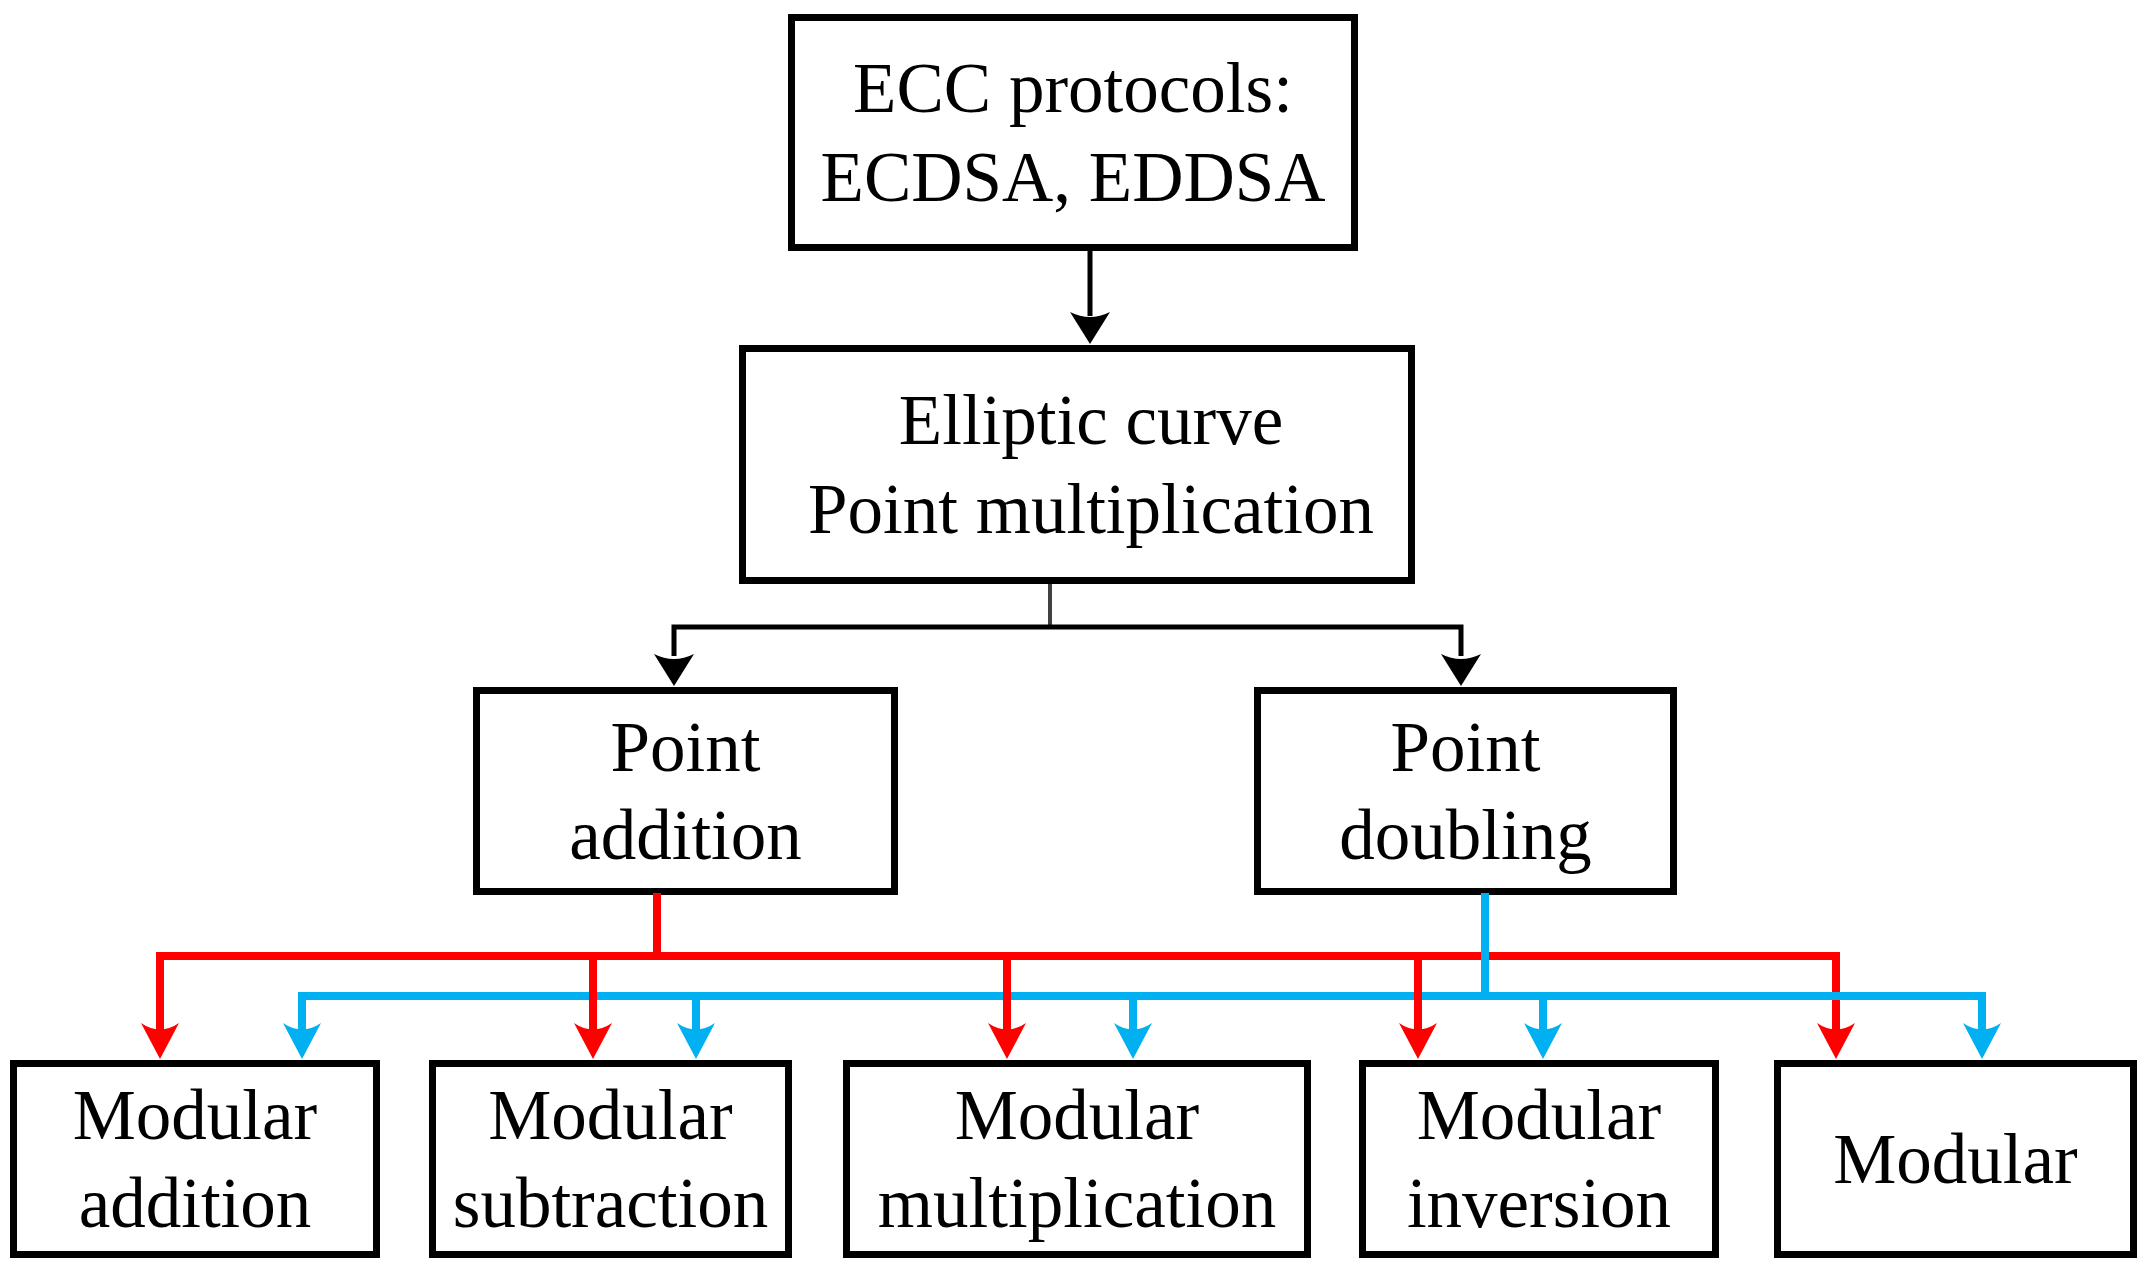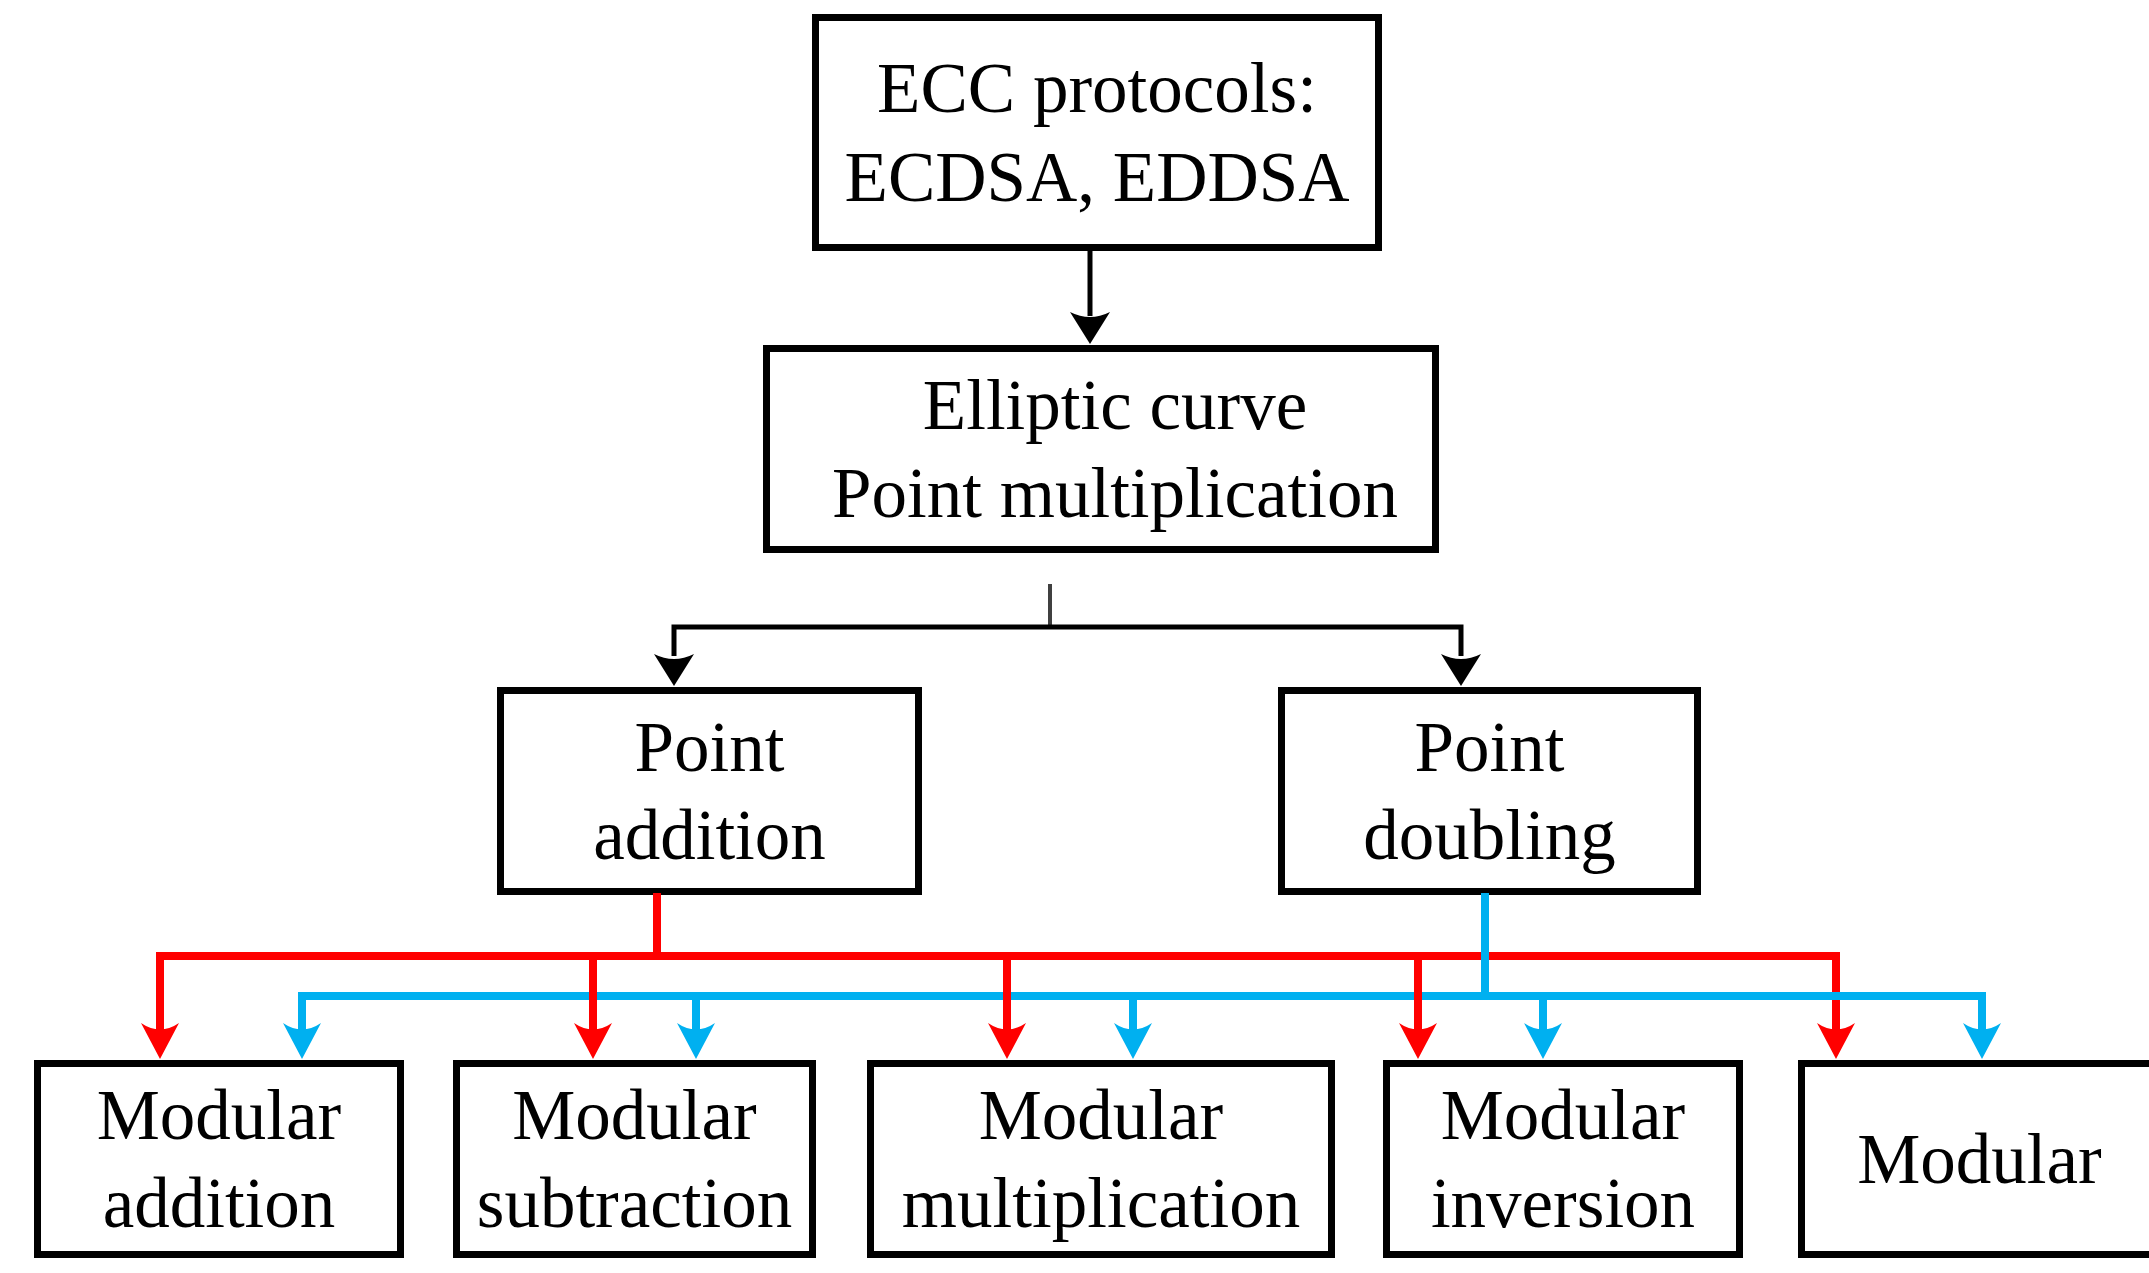--- a/index.html
+++ b/index.html
@@ -29,27 +29,26 @@
     color: var(--text, #000);
     display: flex;
     flex-direction: column;
     align-items: center;
     justify-content: center;
     text-align: center;
     font-size: 71px;
     line-height: 1.24;
     z-index: 1;
     white-space: nowrap;
-    margin-left: 24px;
   }
   .node span { display: block; }
 
   
   #b-ecc { left: 788px;  top: 14px;   width: 570px; height: 237px; }
-  #b-pm  { left: 739px;  top: 345px;  width: 676px; height: 208px; padding-left: 28px; }
+  #b-pm  { left: 739px;  top: 345px;  width: 676px; height: 239px; padding-left: 28px; }
   #b-pa  { left: 473px;  top: 687px;  width: 425px; height: 208px; }
   #b-pd  { left: 1254px; top: 687px;  width: 423px; height: 208px; }
   #b-m1  { left: 10px;   top: 1060px; width: 370px; height: 198px; }
   #b-m2  { left: 429px;  top: 1060px; width: 363px; height: 198px; }
   #b-m3  { left: 843px;  top: 1060px; width: 468px; height: 198px; }
   #b-m4  { left: 1359px; top: 1060px; width: 360px; height: 198px; }
   #b-m5  { left: 1774px; top: 1060px; width: 363px; height: 198px; }
 
   
   .ln        { fill: none; stroke-linecap: butt; stroke-linejoin: miter; }

